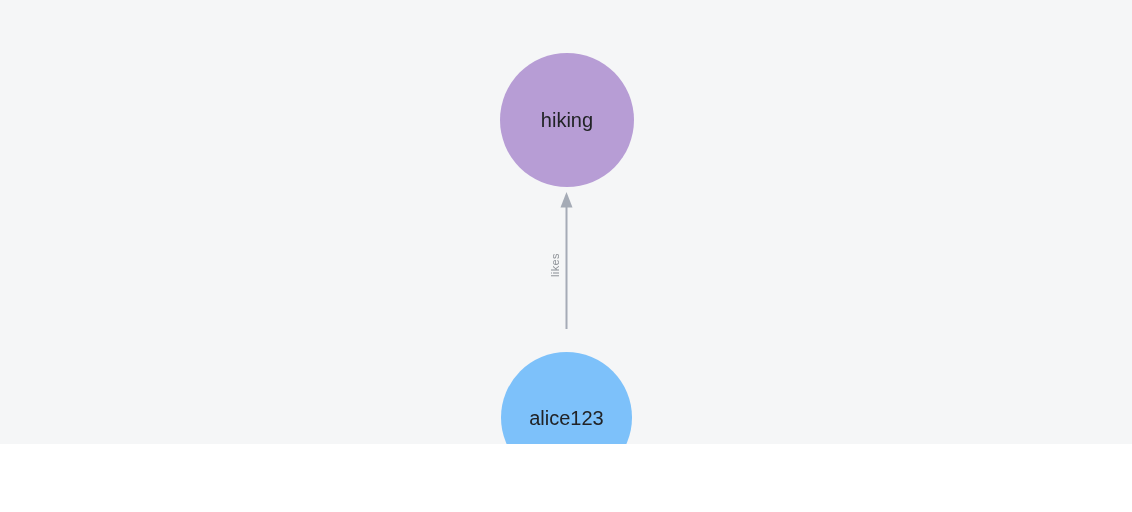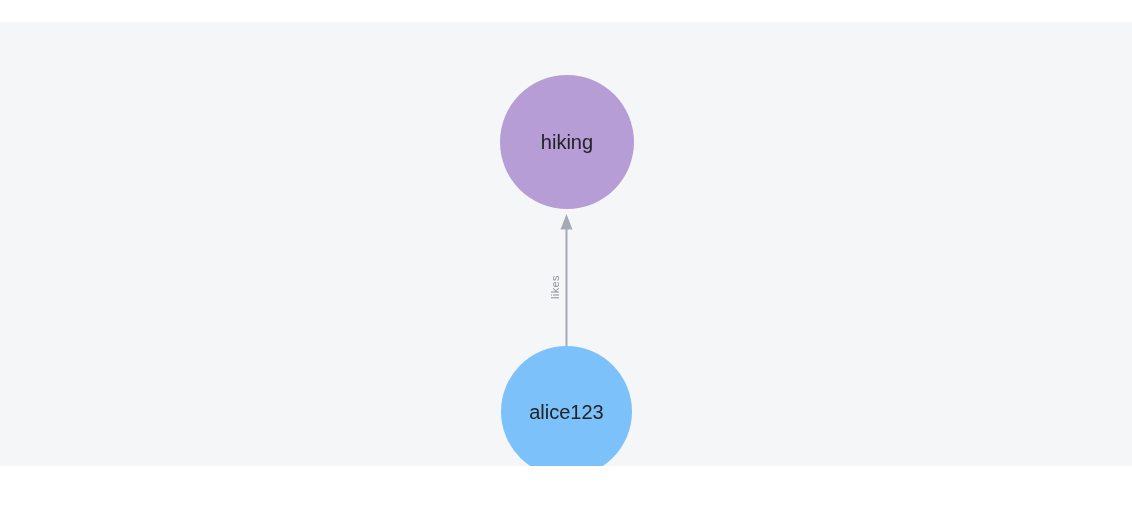--- a/index.html
+++ b/index.html
@@ -5,21 +5,20 @@
   html, body {
     margin: 0;
     padding: 0;
   }
   .canvas {
     position: relative;
     width: 1132px;
     height: 444px;
     overflow: hidden;
     font-family: "Liberation Sans", sans-serif;
-    margin-top: 22px;
   }
   .edge-svg {
     position: absolute;
     left: 0;
     top: 0;
     width: 1132px;
     height: 512px;
   }
   .edge-line {
     stroke-width: 2;
@@ -34,21 +33,21 @@
     cursor: pointer;
   }
   .node--hiking {
     left: 500px;
     top: 53px;
     width: 134px;
     height: 134px;
   }
   .node--alice {
     left: 501px;
-    top: 324px;
+    top: 352px;
     width: 131px;
     height: 131px;
   }
   .node-label {
     font-size: 20px;
     line-height: 1;
     user-select: none;
   }
   .edge-label {
     position: absolute;

